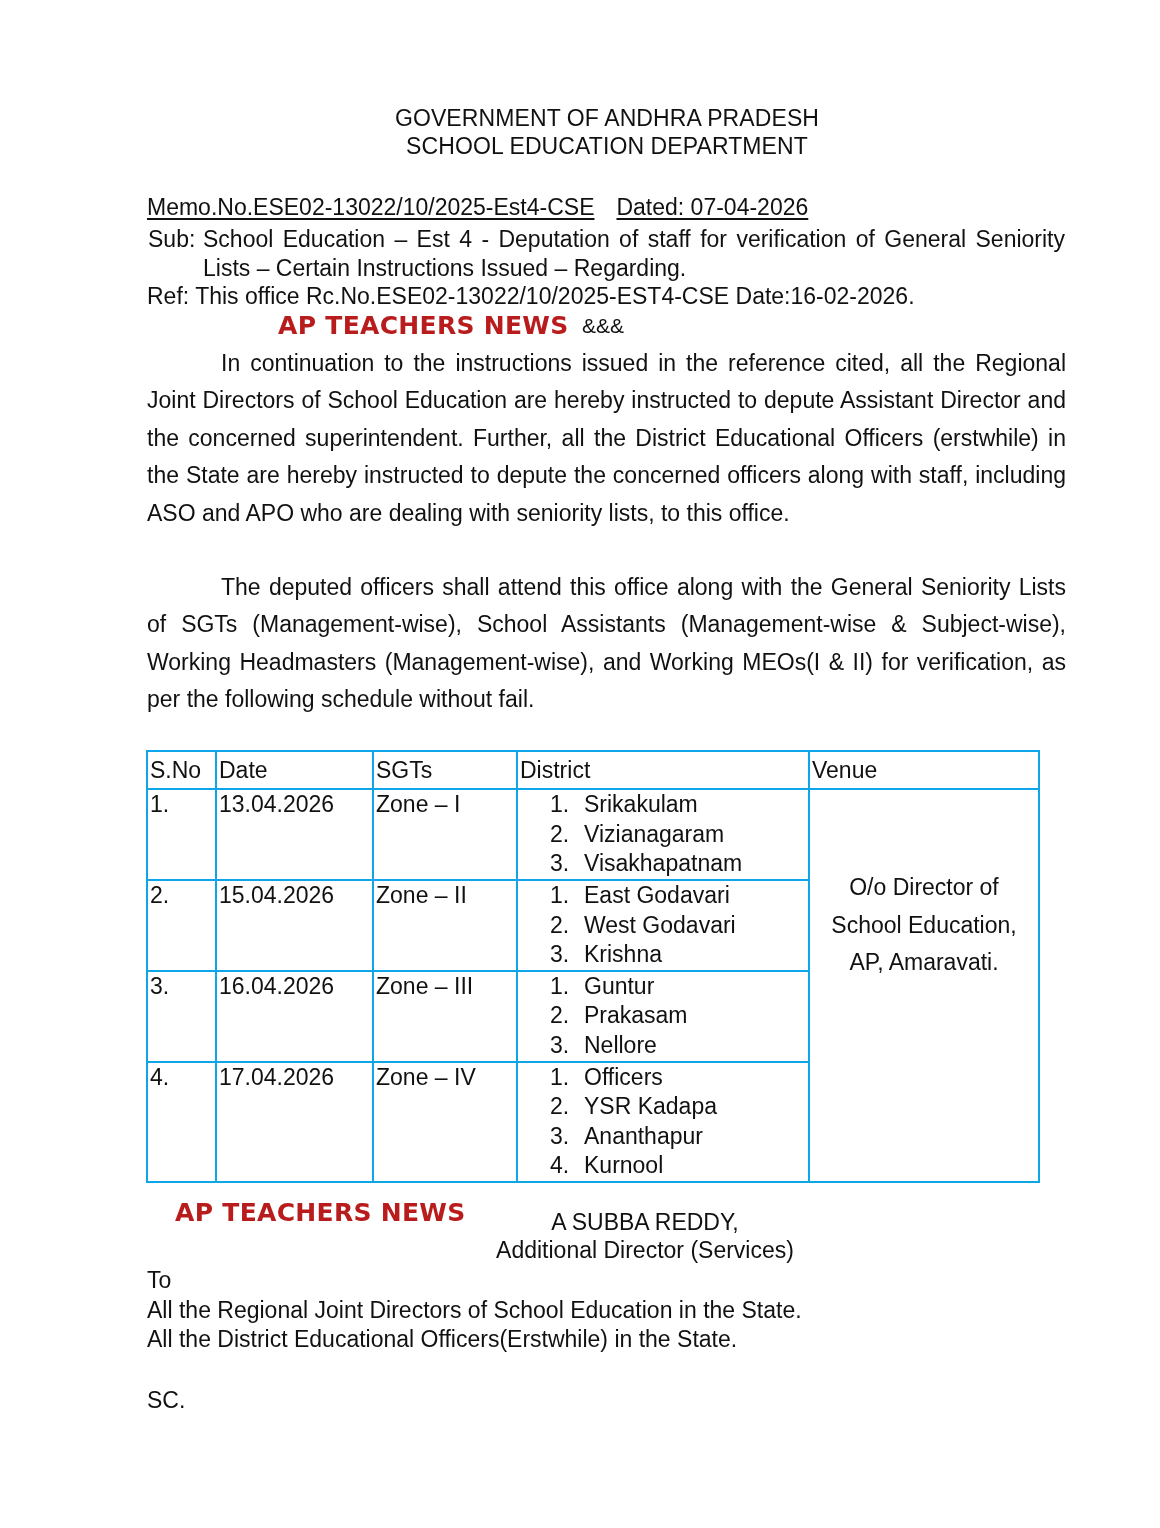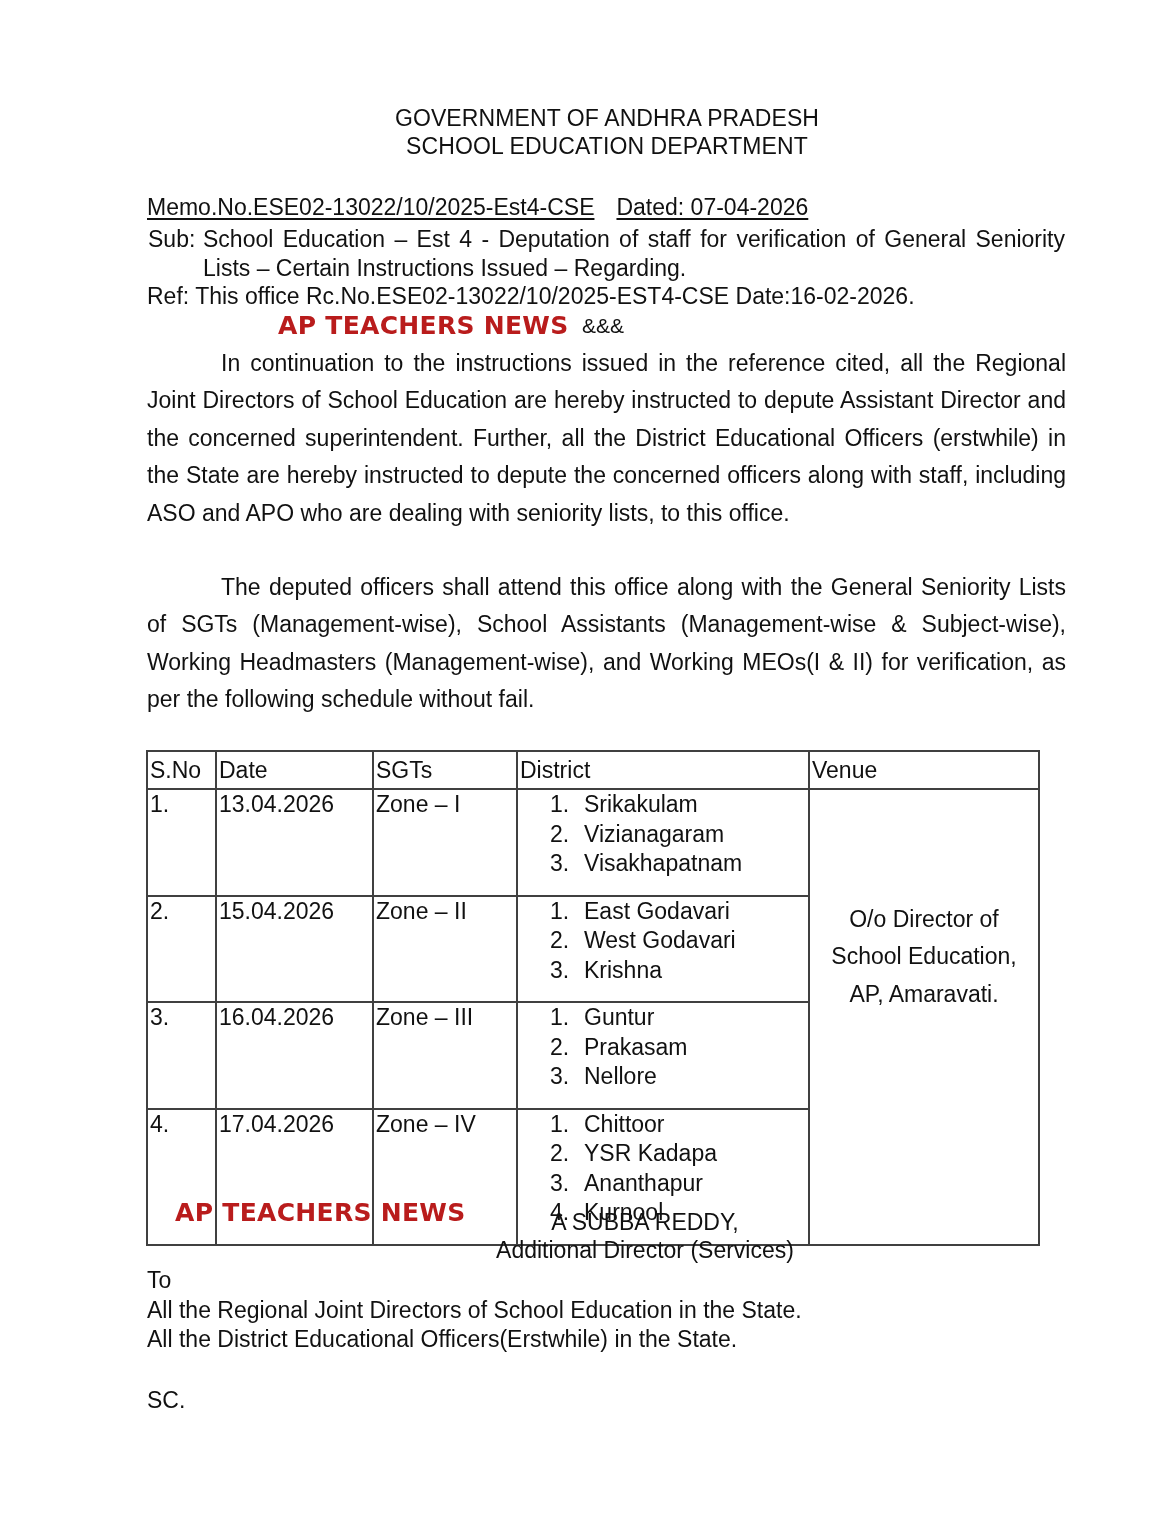--- a/index.html
+++ b/index.html
@@ -20,25 +20,25 @@
   .wm { font-weight: bold; font-size: 25px; letter-spacing: 0.3px; font-family: "DejaVu Sans", sans-serif; color: #b91c1c; }
   .wm1 { left: 278px; top: 311px; }
   .amp { left: 582px; top: 314px; font-size: 21px; }
   .para { left: 147px; width: 919px; font-size: 23px; line-height: 37.4px; text-align: justify; }
   .para .ind { display: inline-block; width: 74px; }
   table.sched {
     position: absolute; left: 146px; top: 750px; border-collapse: collapse;
     font-size: 23px; line-height: 29.5px;
   }
   table.sched td {
-    border: 2px solid #404040; vertical-align: top; padding: 0 2px;
+    border: 2px solid #0ea5e9; vertical-align: top; padding: 0 2px;
   }
   table.sched tr.head td { height: 36px; line-height: 36px; }
   .c1 { width: 63px; } .c2 { width: 151px; } .c3 { width: 138px; } .c4 { width: 286px; } .c5 { width: 224px; }
-  ol.dist { margin: 0; padding: 0 0 16px 30px; list-style: none; }
+  ol.dist { margin: 0; padding: 0 0 0 30px; list-style: none; }
   ol.dist li { white-space: nowrap; }
   ol.dist li .n { display: inline-block; width: 34px; }
   td.venue { vertical-align: middle !important; text-align: center; line-height: 37.5px; padding-bottom: 120px !important; }
   .wm2 { left: 175px; top: 1198px; }
   .sig { left: 400px; width: 490px; text-align: center; font-size: 23px; line-height: 28px; }
   .to { left: 147px; font-size: 23px; line-height: 29px; white-space: nowrap; }
 </style>
 </head>
 <body>
 
@@ -115,21 +115,21 @@
         <li><span class="n">3.</span><span>Nellore</span></li>
       </ol>
     </td>
   </tr>
   <tr style="height:120px;">
     <td>4.</td>
     <td>17.04.2026</td>
     <td>Zone – IV</td>
     <td>
       <ol class="dist">
-        <li><span class="n">1.</span><span>Chittoor</span></li>
+        <li><span class="n">1.</span><span>Officers</span></li>
         <li><span class="n">2.</span><span>YSR Kadapa</span></li>
         <li><span class="n">3.</span><span>Ananthapur</span></li>
         <li><span class="n">4.</span><span>Kurnool</span></li>
       </ol>
     </td>
   </tr>
 </tbody>
   </table>
 
 <div class="abs wm wm2">AP TEACHERS NEWS</div>

